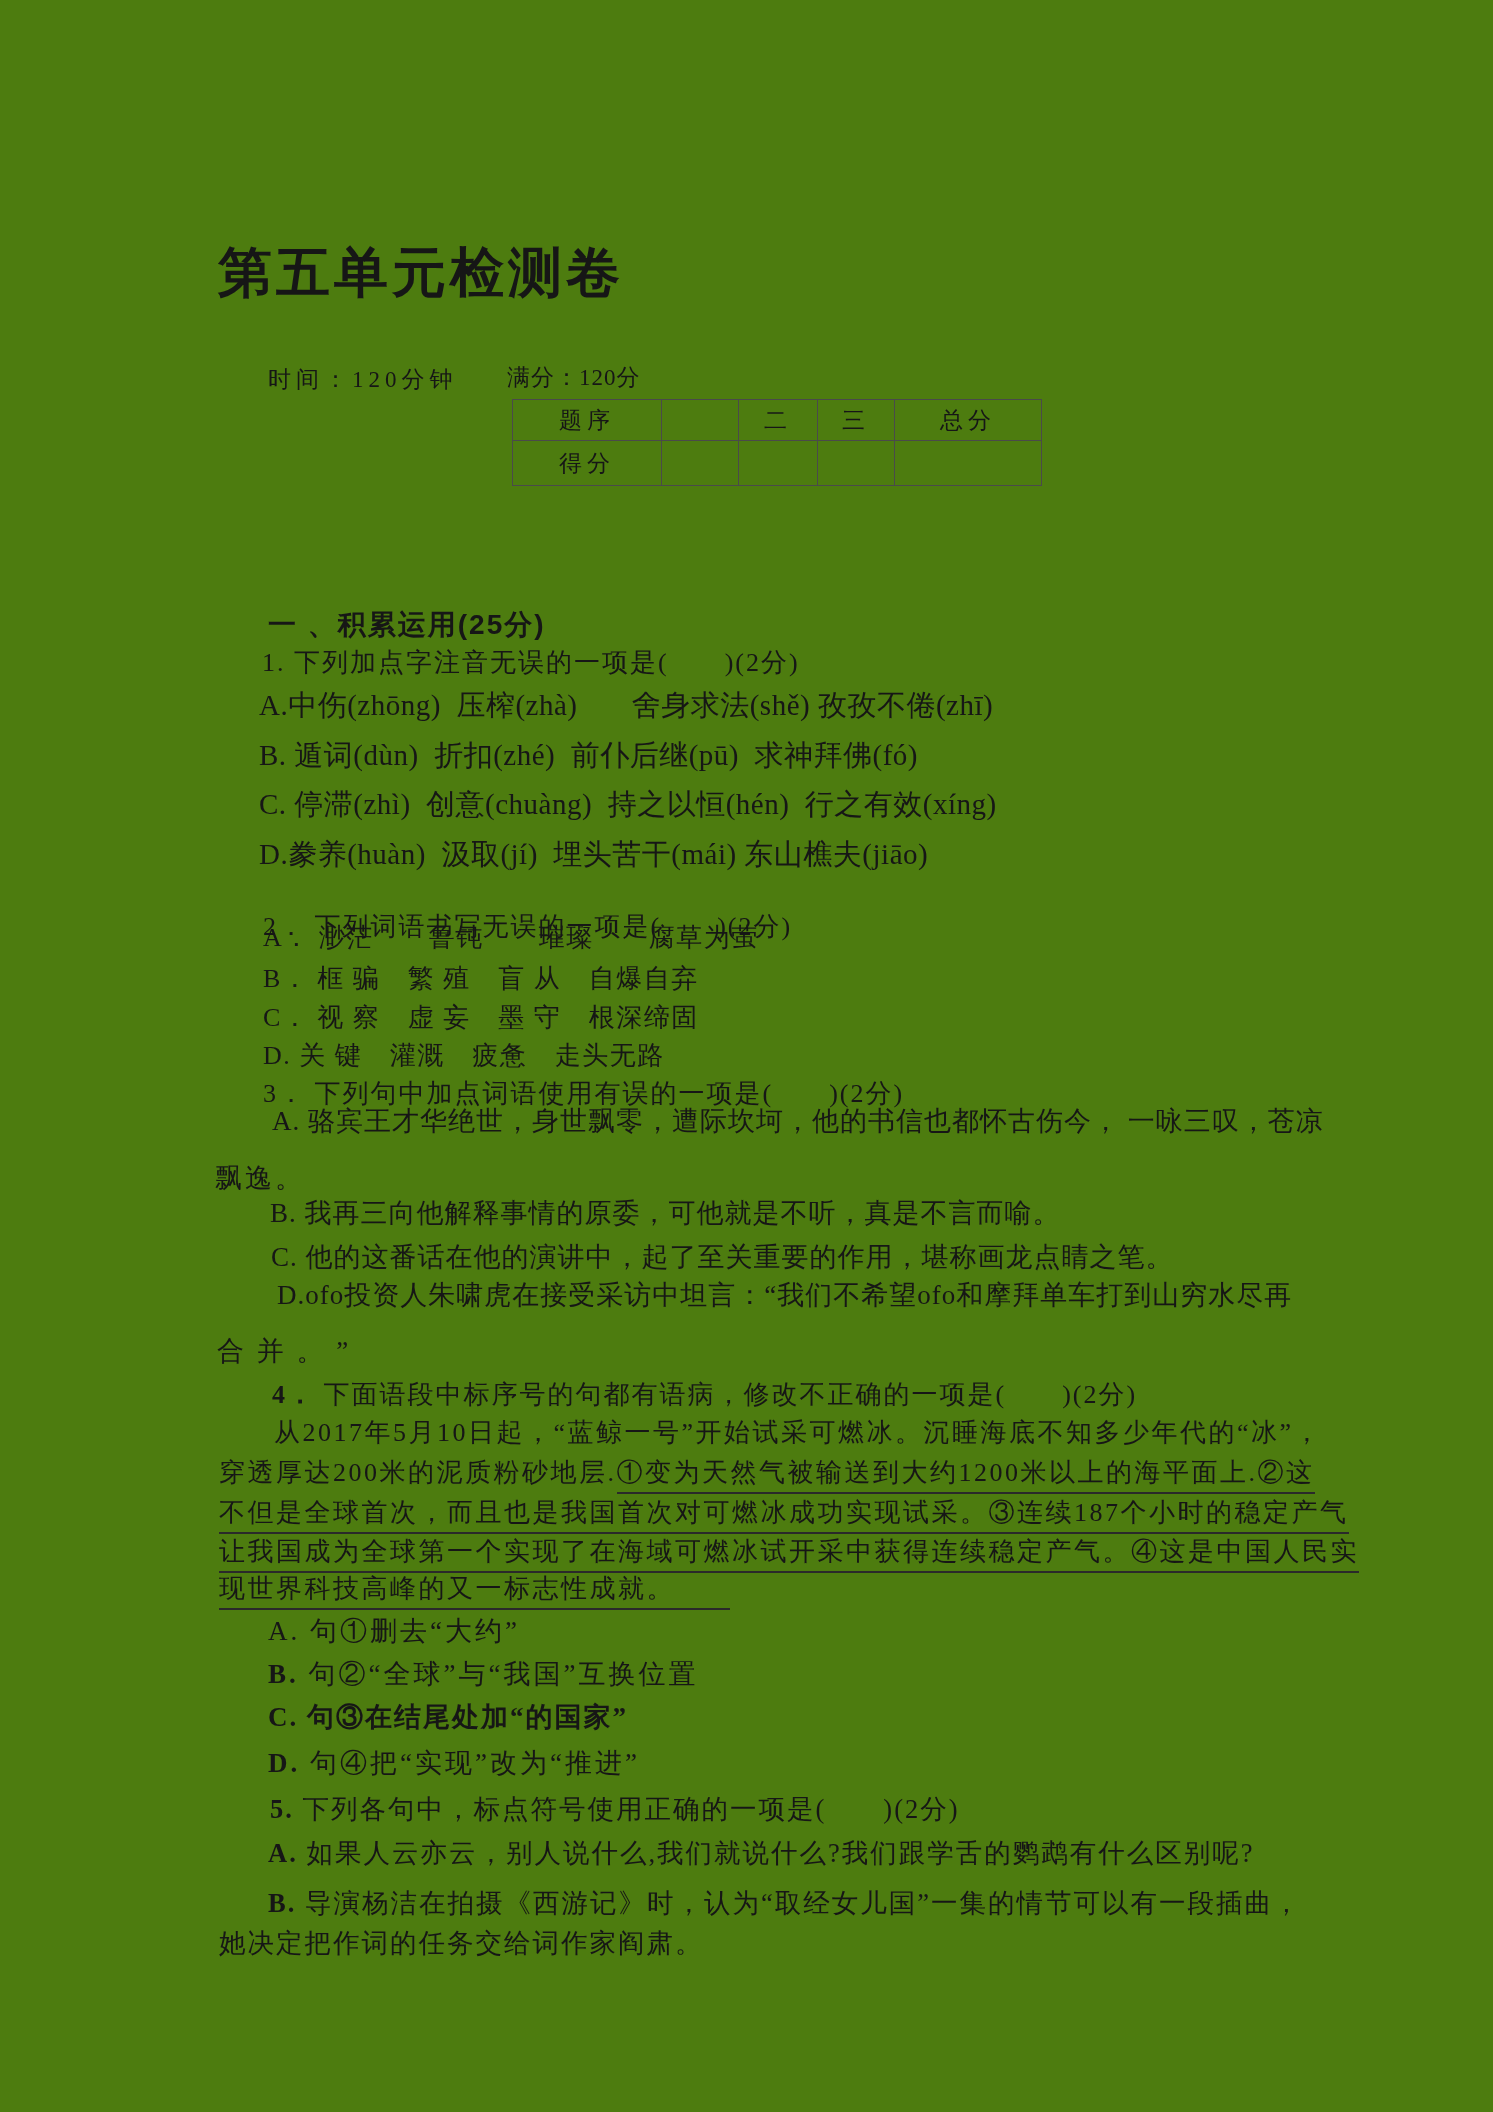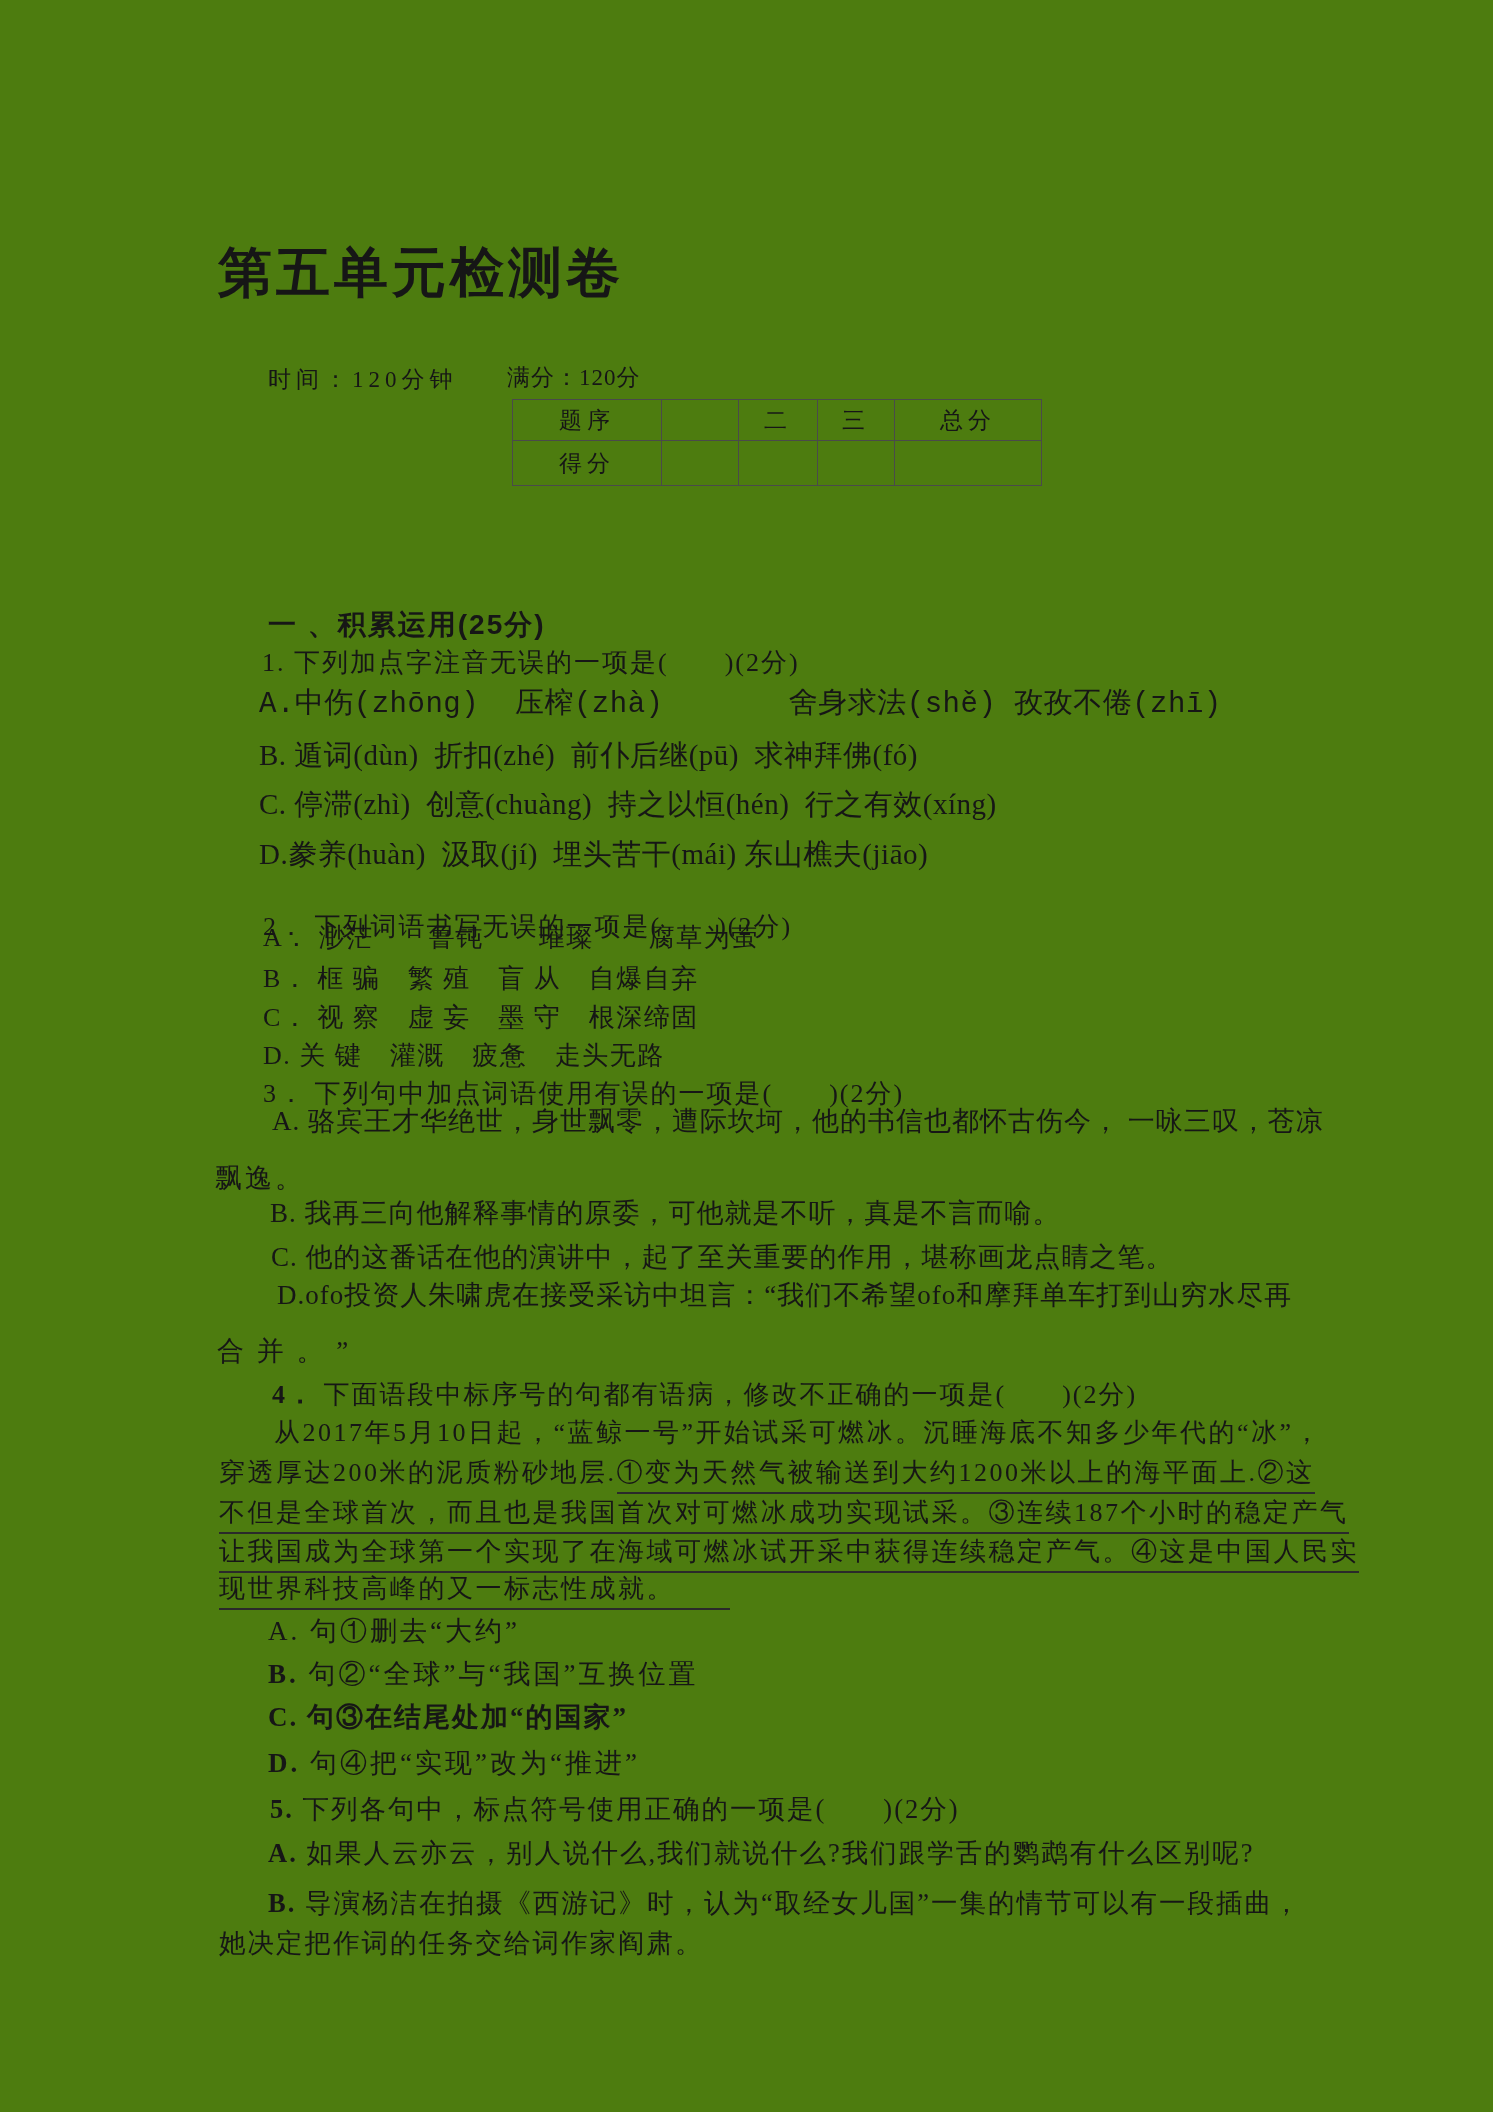--- a/index.html
+++ b/index.html
@@ -71,21 +71,21 @@
         <td></td>
         <td></td>
         <td></td>
       </tr>
     </tbody>
   </table>
 
   <div class="ln heading" style="left:268px; top:608px;">一 、积累运用(25分)</div>
 
   <div class="ln stem" style="left:262px; top:648px;">1. 下列加点字注音无误的一项是(　　)(2分)</div>
-  <div class="ln opt1" style="left:259px; top:688px;font-family:Liberation Mono, monospace;">A.中伤(zhōng)  压榨(zhà)       舍身求法(shě) 孜孜不倦(zhī)</div>
+  <div class="ln opt1" style="left:259px; top:688px;">A.中伤(zhōng)  压榨(zhà)       舍身求法(shě) 孜孜不倦(zhī)</div>
   <div class="ln opt1" style="left:259px; top:738px;">B. 遁词(dùn)  折扣(zhé)  前仆后继(pū)  求神拜佛(fó)</div>
   <div class="ln opt1" style="left:259px; top:787px;">C. 停滞(zhì)  创意(chuàng)  持之以恒(hén)  行之有效(xíng)</div>
   <div class="ln opt1" style="left:259px; top:837px;">D.豢养(huàn)  汲取(jí)  埋头苦干(mái) 东山樵夫(jiāo)</div>
 
   <div class="ln stem" style="left:263px; top:912px;">2． 下列词语书写无误的一项是(　　)(2分)</div>
   <div class="ln opt2" style="left:263px; top:923px;">A． 渺茫　　鲁钝　　璀璨　　腐草为萤</div>
   <div class="ln opt2" style="left:263px; top:964px;">B． 框 骗　繁 殖　盲 从　自爆自弃</div>
   <div class="ln opt2" style="left:263px; top:1003px;">C． 视 察　虚 妄　墨 守　根深缔固</div>
   <div class="ln opt2" style="left:263px; top:1041px;">D. 关 键　灌溉　疲惫　走头无路</div>
 

